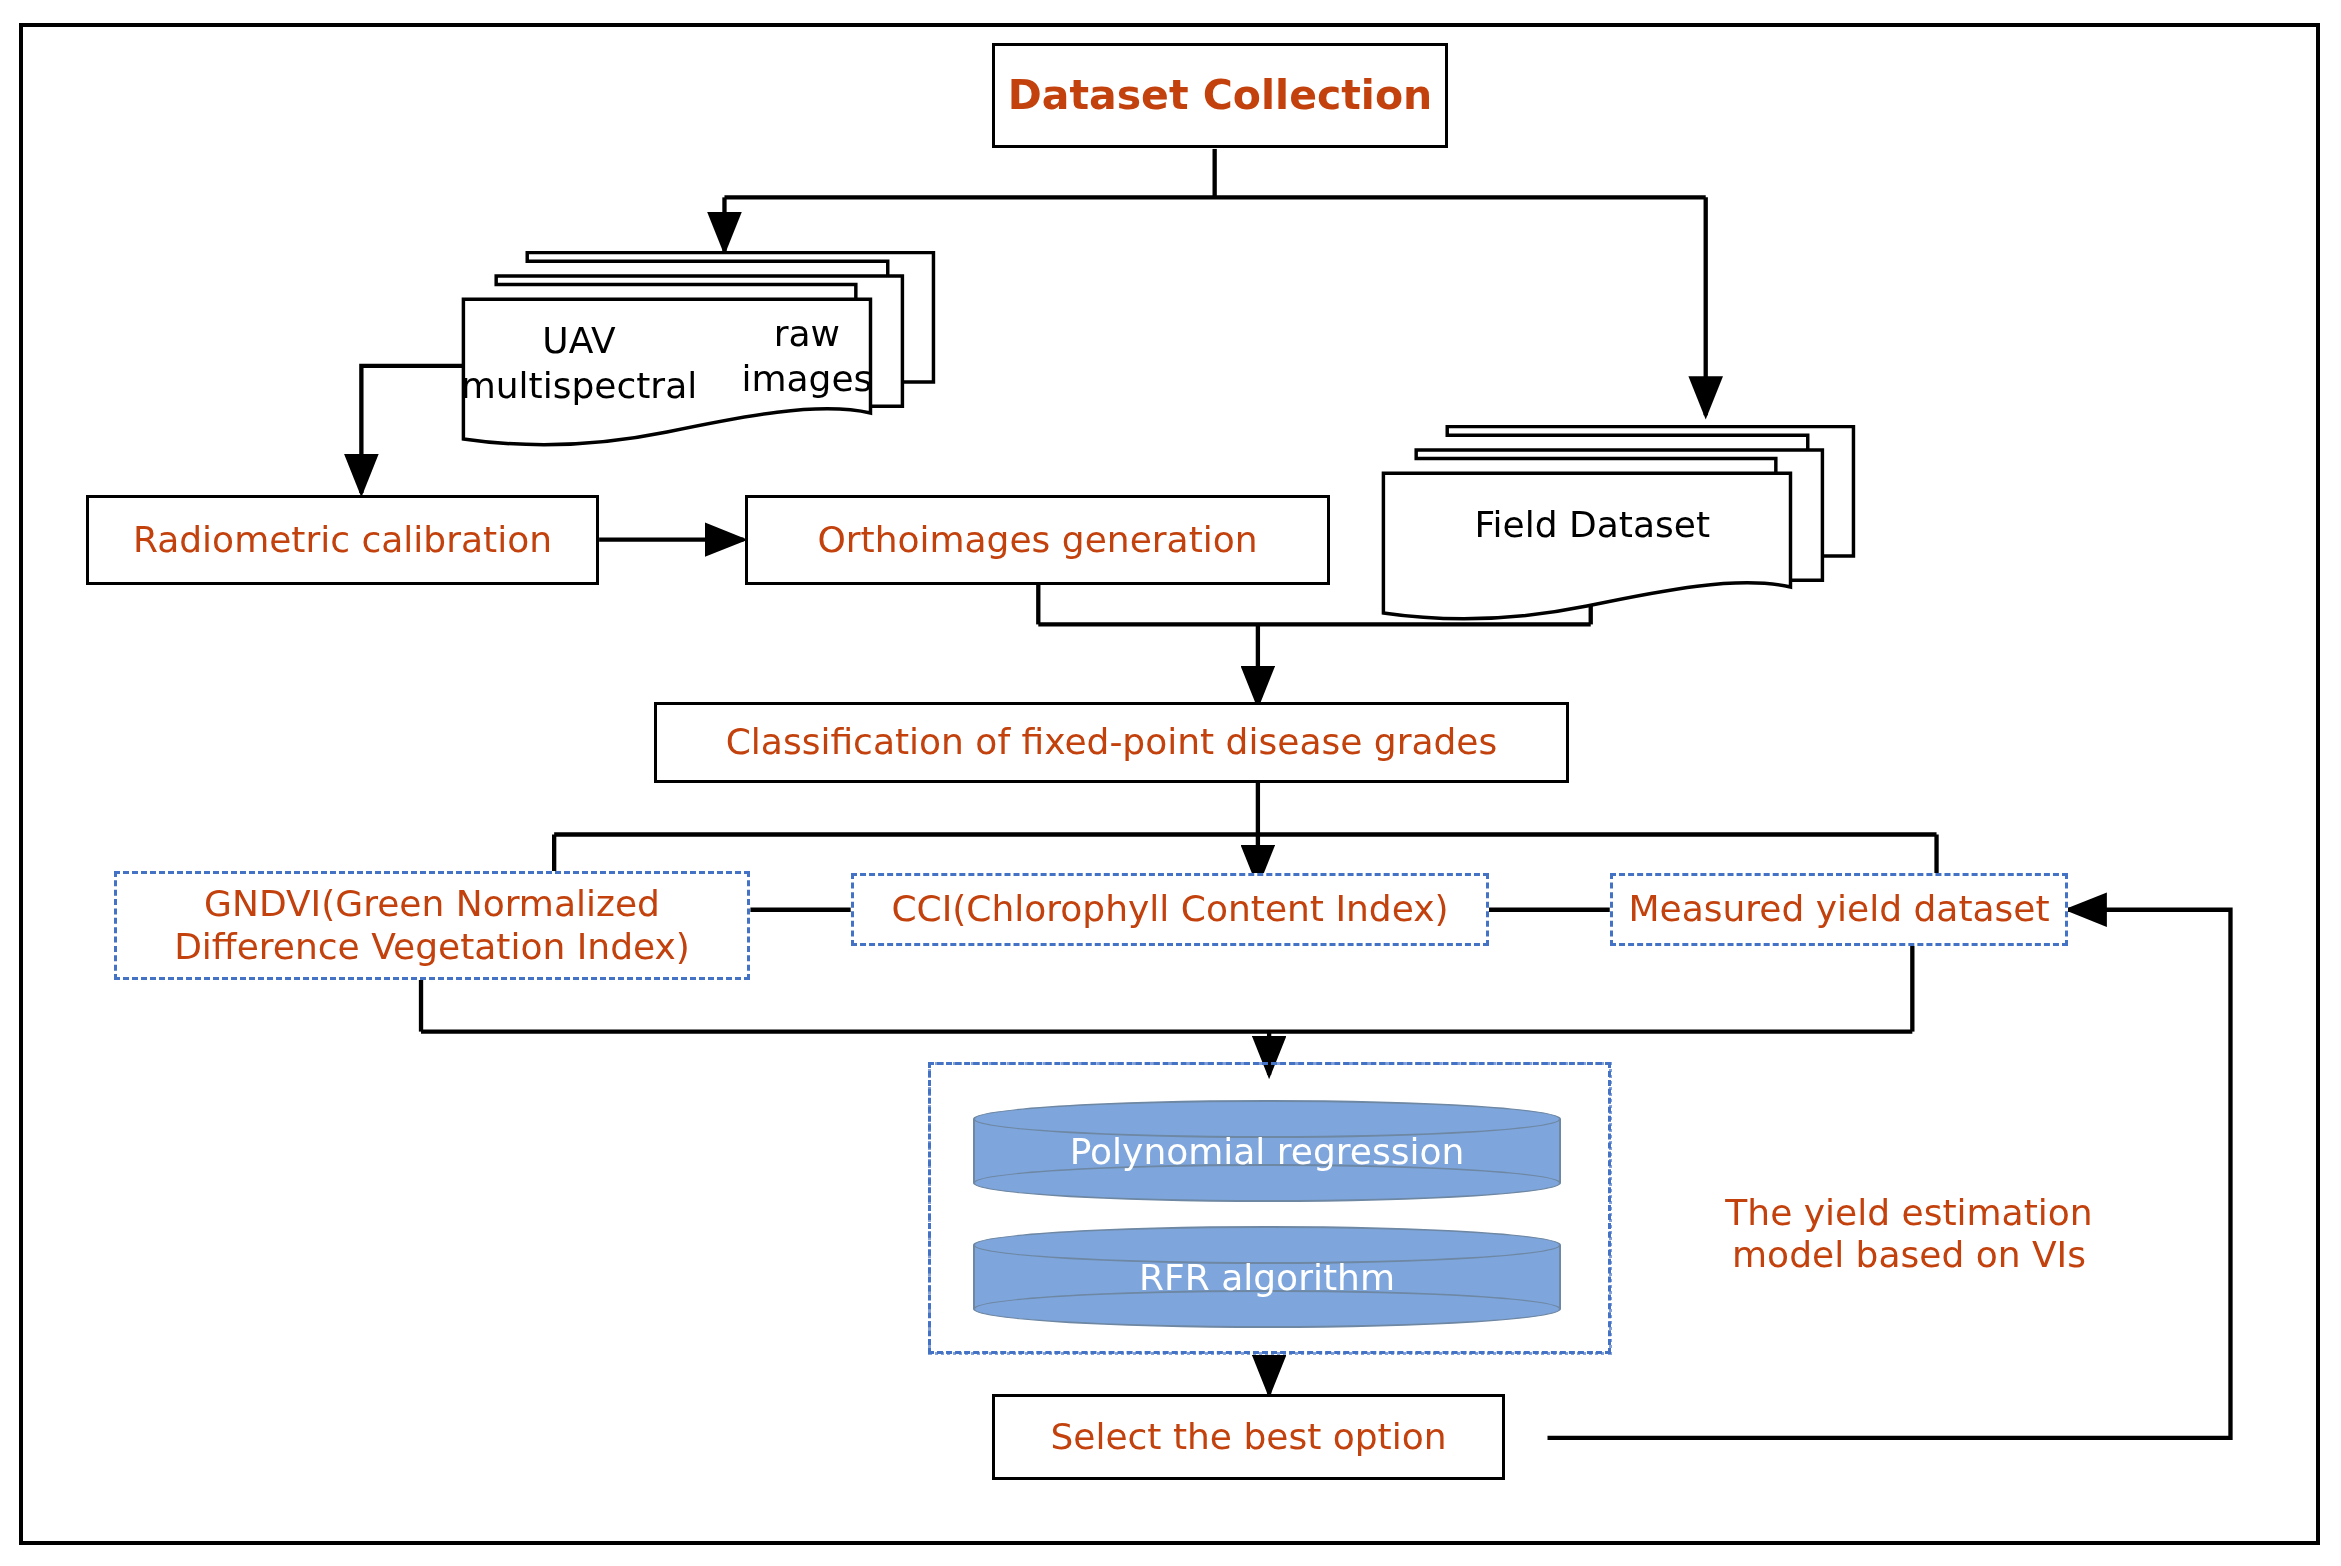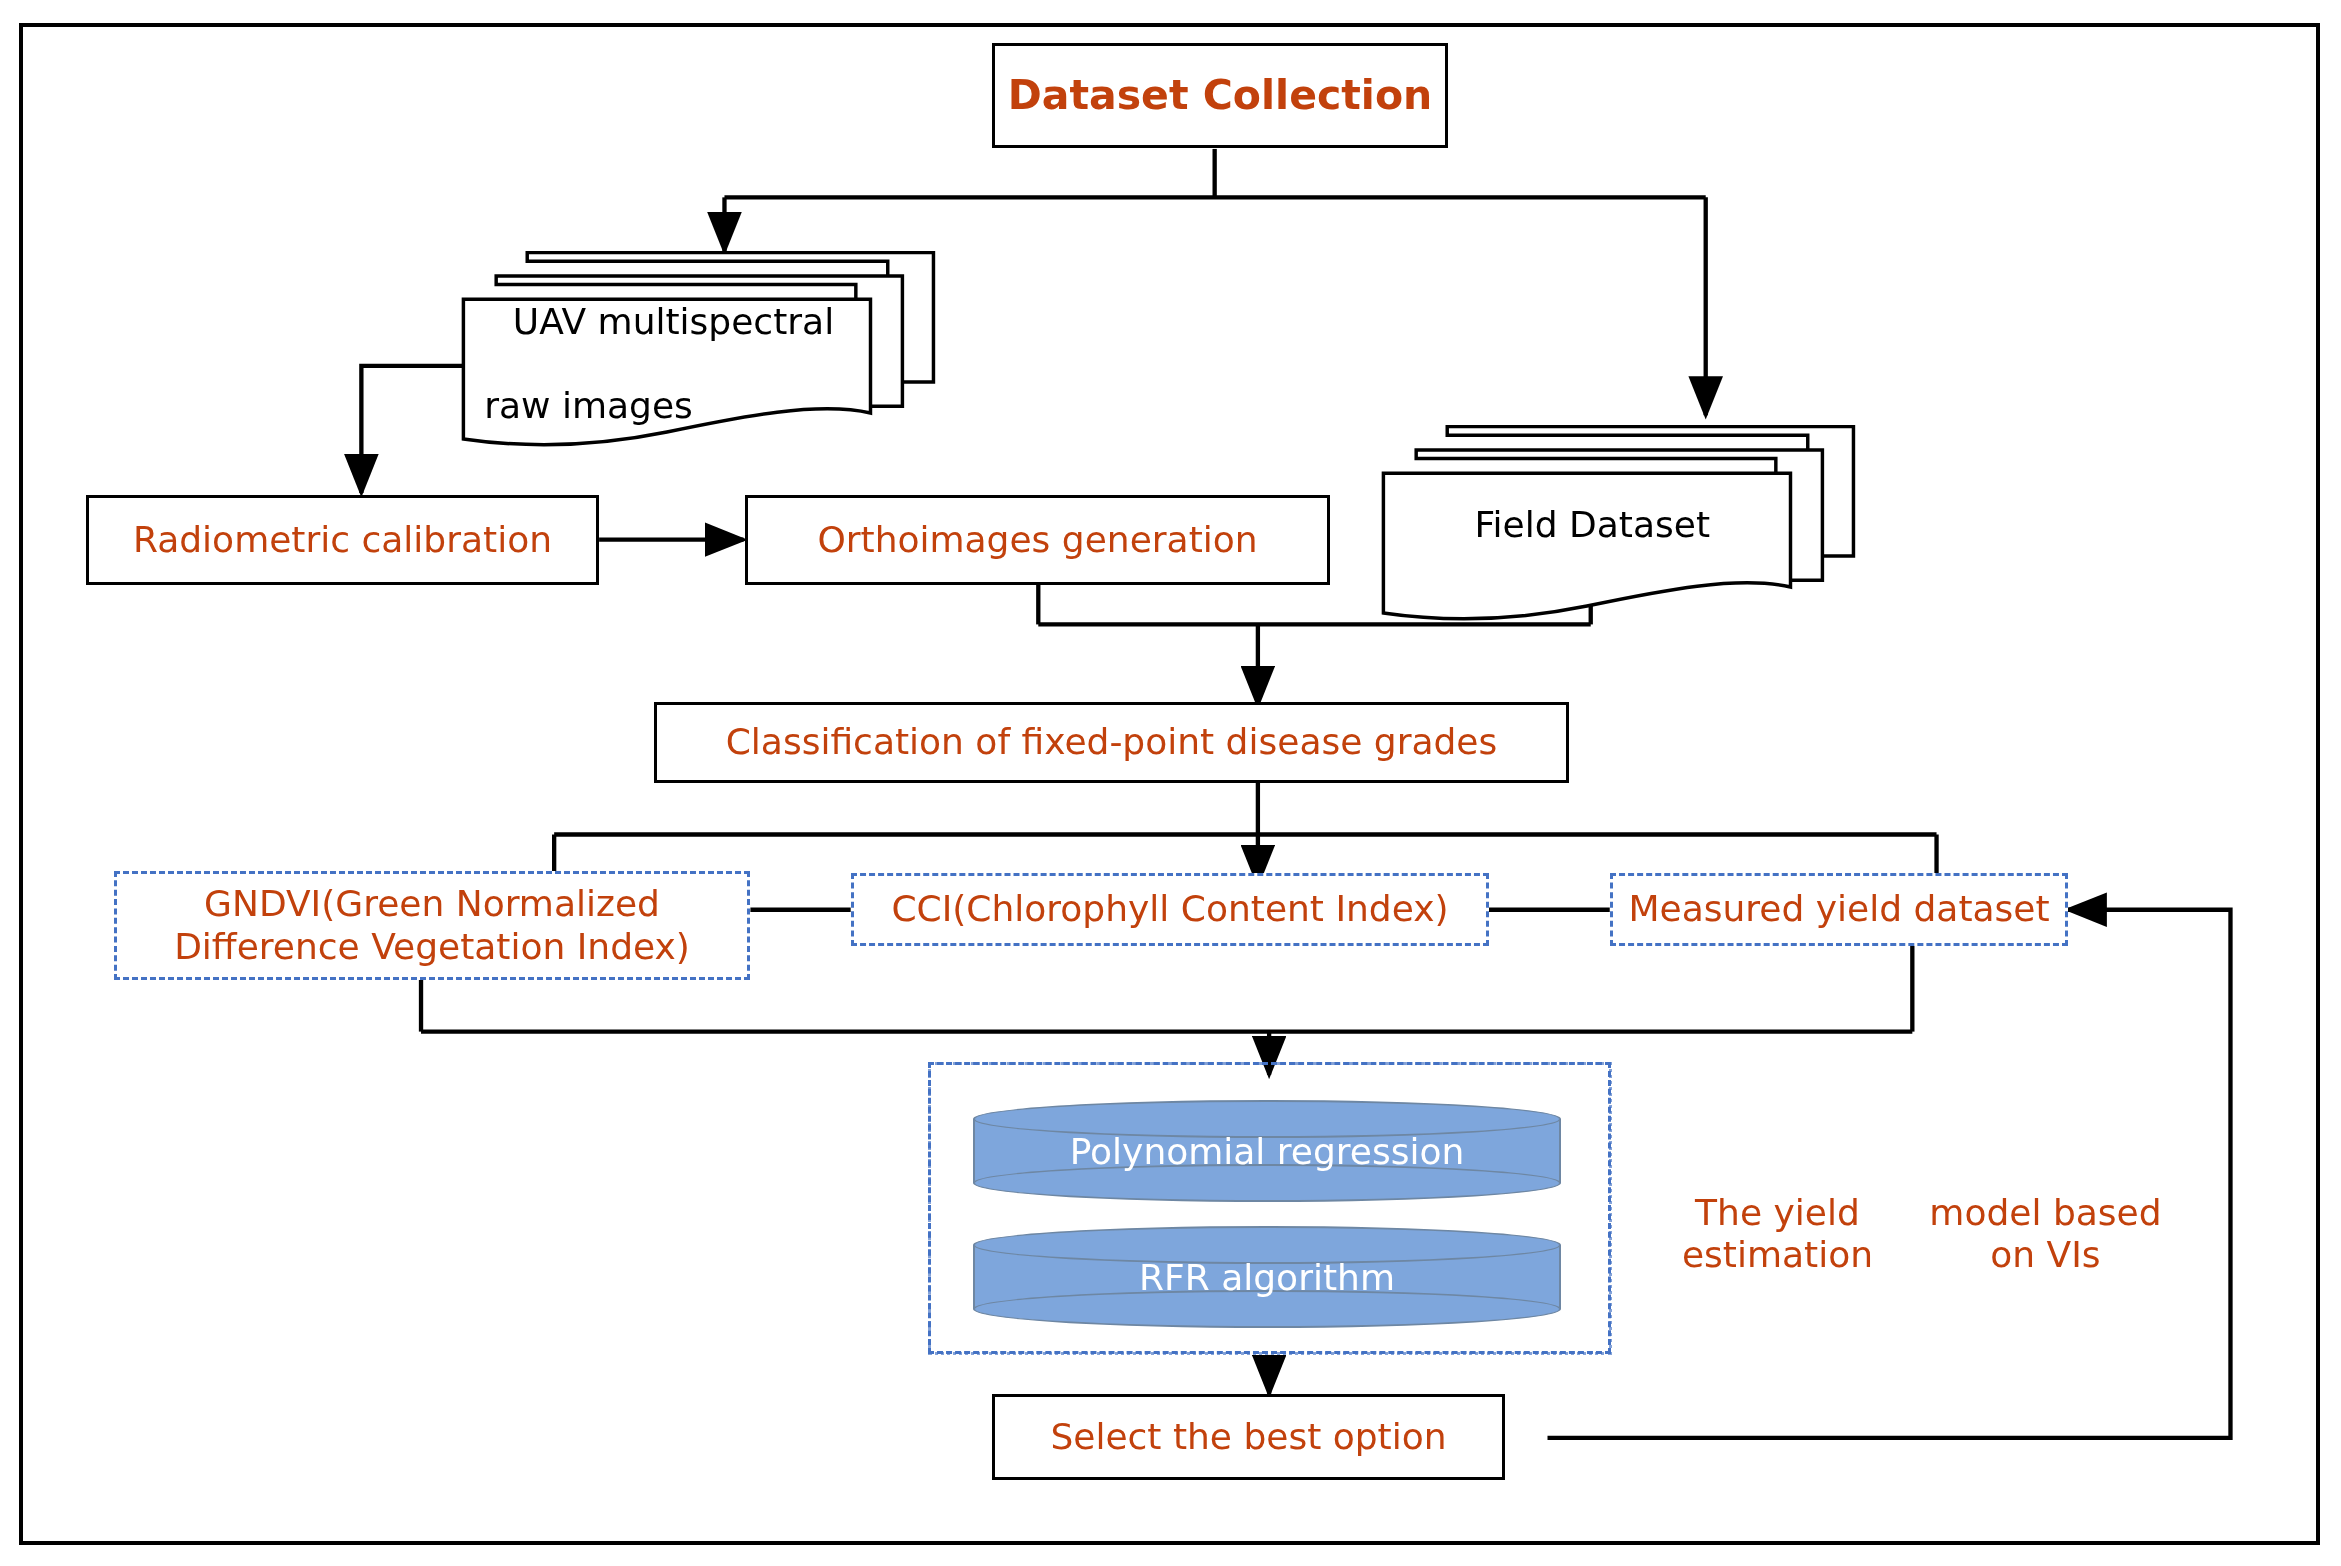--- a/index.html
+++ b/index.html
@@ -223,21 +223,21 @@
   <div class="multidoc" style="left:456px; top:244px; width:484px; height:207px;">
     <svg width="484" height="207" viewBox="0 0 560 240" xmlns="http://www.w3.org/2000/svg">
       <g fill="#ffffff" stroke="#000000" stroke-width="4">
         <path d="M82,10 L553,10 L553,160 L500,160 L500,20 L82,20 Z"></path>
         <path d="M46,37 L517,37 L517,188 L463,188 L463,47 L46,47 Z"></path>
         <path d="M8,64 L480,64 L480,196
                  C420,182 330,200 244,218
                  C170,233 90,238 8,226 Z"></path>
       </g>
     </svg>
-    <div class="mdlabel" style="left:23px; top:67px; width:389px; height:104px; flex-direction:column;gap:39px;">
+    <div class="mdlabel" style="left:16px; top:67px; width:389px; height:104px; gap:39px;">
       <span>UAV multispectral</span>
       <span style="align-self:flex-start; margin-left:5.2px;">raw images</span>
     </div>
   </div>
 
   <div class="multidoc" style="left:1376px; top:418px; width:484px; height:207px;">
     <svg width="484" height="207" viewBox="0 0 560 240" xmlns="http://www.w3.org/2000/svg">
       <g fill="#ffffff" stroke="#000000" stroke-width="4">
         <path d="M82,10 L553,10 L553,160 L500,160 L500,20 L82,20 Z"></path>
         <path d="M46,37 L517,37 L517,188 L463,188 L463,47 L46,47 Z"></path>
@@ -283,21 +283,21 @@
     <div class="cyl-label">Polynomial regression</div>
   </div>
 
   <div class="cylinder" style="left:973px; top:1226px; width:588px; height:102px;">
     <div class="cyl-body"></div>
     <div class="cyl-bottom"></div>
     <div class="cyl-top"></div>
     <div class="cyl-label">RFR algorithm</div>
   </div>
 
-  <div class="node plaintext" style="left:1641px; top:1169px; width:536px; height:130px; flex-direction:row; align-items:center;">
+  <div class="node plaintext" style="left:1641px; top:1169px; width:536px; height:130px; flex-direction:column; align-items:center;">
     <span>The yield estimation</span>
     <span>model based on VIs</span>
   </div>
 
   <div class="node rectnode" style="left:992px; top:1394px; width:513px; height:86px;">
     <span>Select the best option</span>
   </div>
 
 </div>
 

